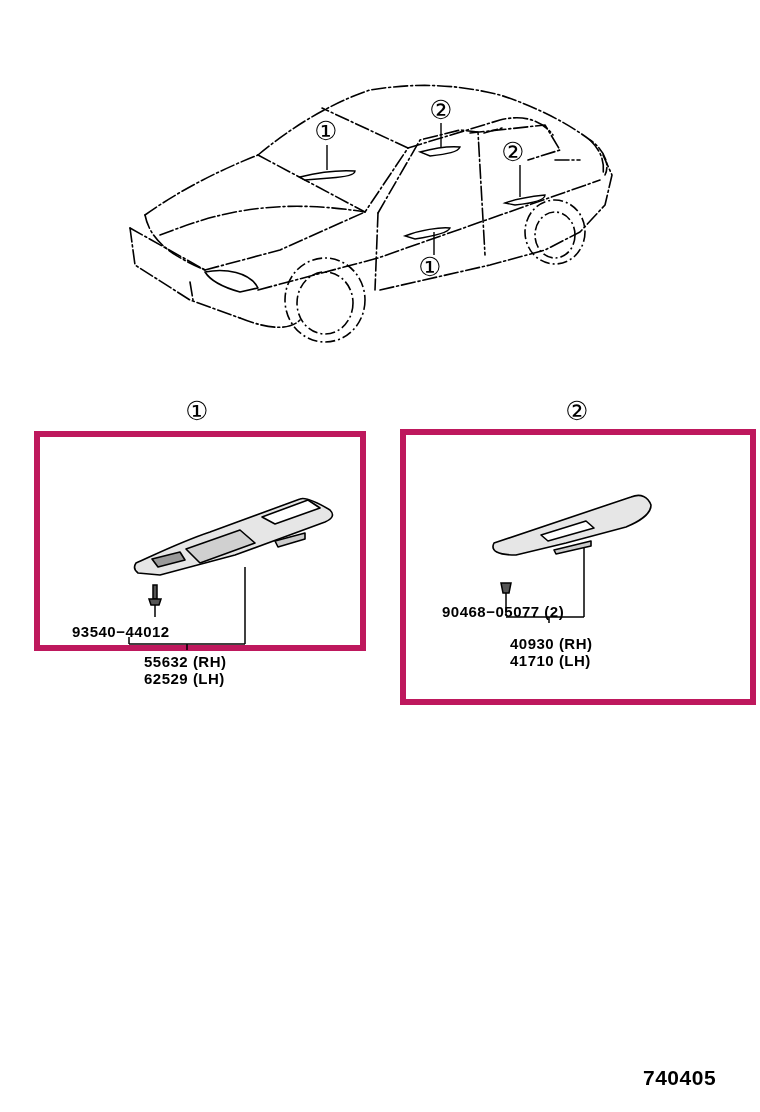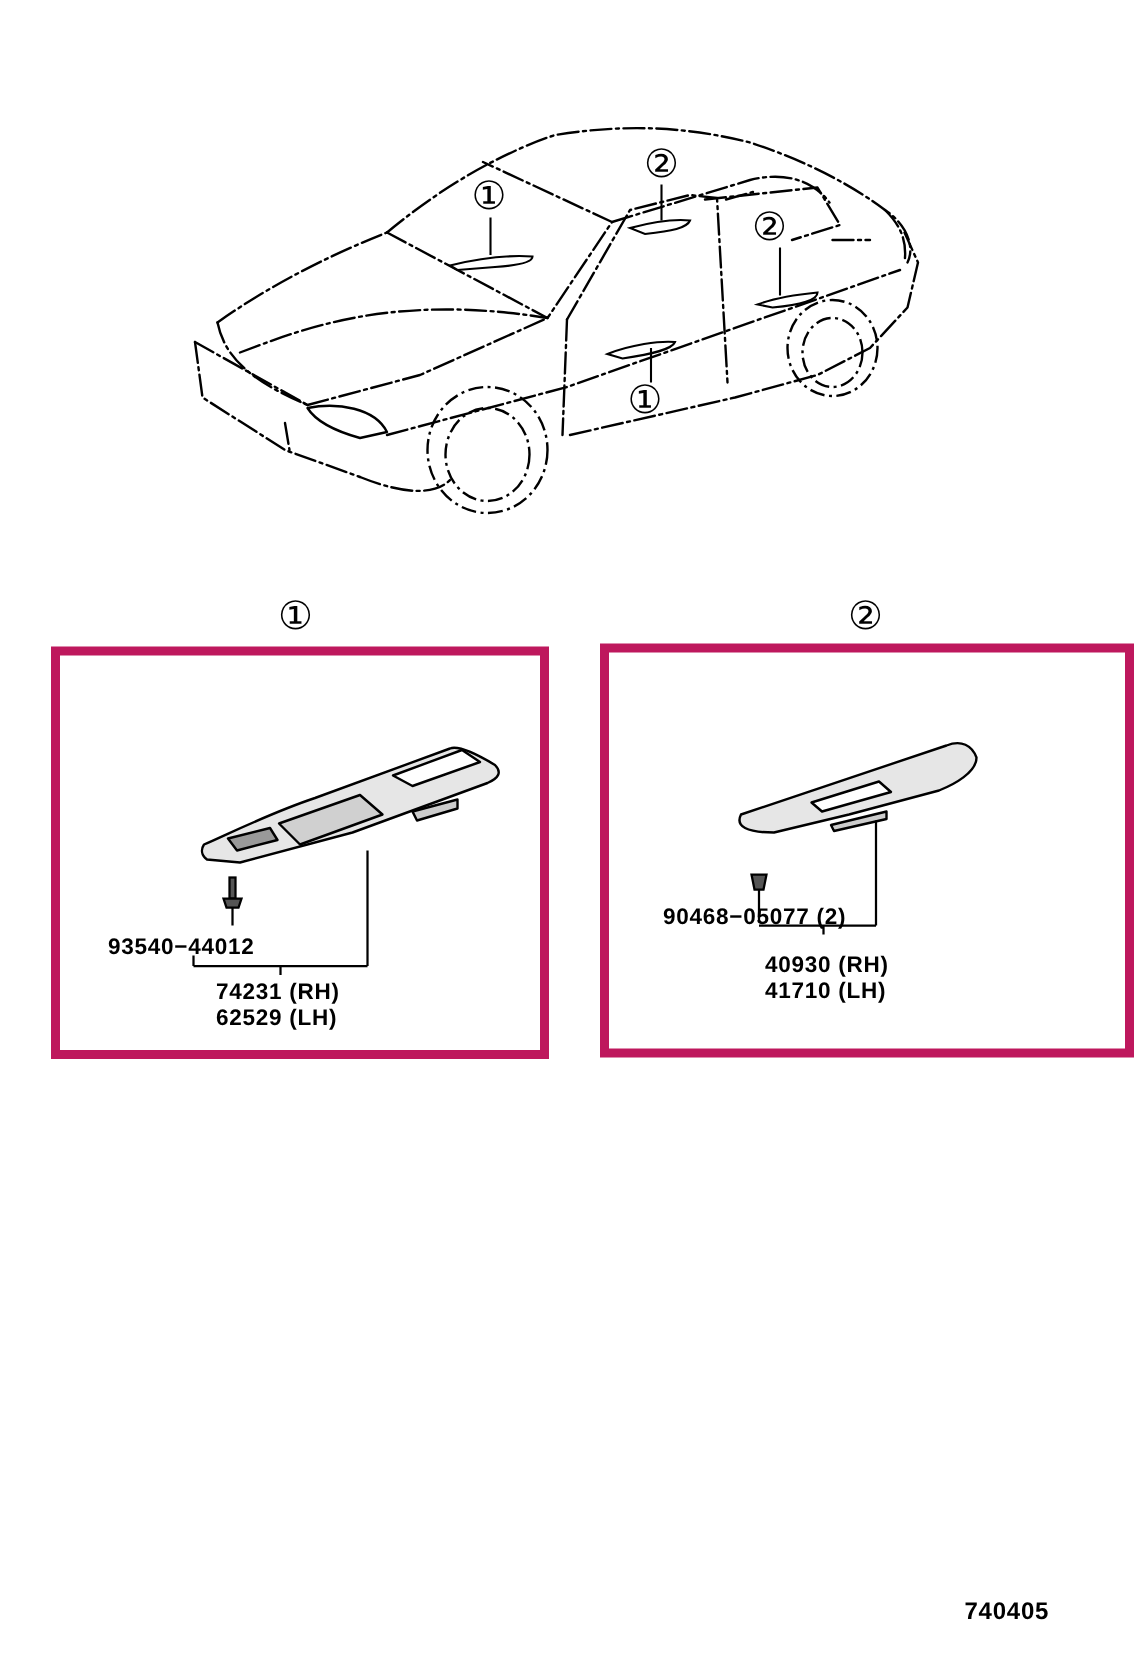--- a/index.html
+++ b/index.html
@@ -1,21 +1,21 @@
 <!DOCTYPE html>
 <html><head>
 <meta charset="utf-8">
 <style>
   html,body{margin:0;padding:0;background:#ffffff;}
   body{width:760px;height:1112px;position:relative;overflow:hidden;font-family:"Liberation Sans",sans-serif;color:#000;}
   .abs{position:absolute;}
   .callout{position:absolute;font-family:"DejaVu Sans",sans-serif;font-size:26px;line-height:26px;width:30px;height:30px;text-align:center;}
   .panel{position:absolute;border:6px solid #be185d;box-sizing:border-box;}
   .pn{position:absolute;font-family:"Liberation Sans",sans-serif;font-weight:bold;font-size:15px;letter-spacing:0.5px;white-space:nowrap;}
-  .diagram-id{position:absolute;font-weight:bold;font-size:16px;letter-spacing:0.5px;}
+  .diagram-id{position:absolute;font-weight:bold;font-size:21px;letter-spacing:0.5px;}
   svg{position:absolute;left:0;top:0;}
 </style>
 </head>
 <body>
 
 <div class="abs" style="left:0;top:0;width:760px;height:380px;">
   <svg width="760" height="380" viewBox="0 0 760 380">
     <g fill="none" stroke="#000" stroke-width="1.6" stroke-dasharray="14 3 2 3" stroke-linejoin="round" stroke-linecap="round">
 
       <path d="M258 155 C300 120 340 100 370 90 C420 82 460 85 500 95 C540 108 570 125 590 140 C605 150 610 165 605 175"></path>
@@ -69,21 +69,21 @@
       <line x1="434" y1="232" x2="434" y2="255"></line>
     </g>
   </svg>
   <div class="callout" style="left:311px;top:118px;">①</div>
   <div class="callout" style="left:426px;top:97px;">②</div>
   <div class="callout" style="left:498px;top:139px;">②</div>
   <div class="callout" style="left:415px;top:254px;">①</div>
 </div>
 
 <div class="callout" style="left:182px;top:398px;">①</div>
-<div class="panel" style="left:34px;top:431px;width:332px;height:275px;">
+<div class="panel" style="left:34px;top:431px;width:332px;height:220px;">
   <svg width="332" height="275" viewBox="0 0 332 275">
     <g stroke="#000" stroke-width="1.6" fill="#e6e6e6" stroke-linejoin="round">
 
       <path d="M96 126 C110 120 140 105 170 95 L260 62 C265 60 275 64 290 73 C295 78 292 82 285 85 L195 118 L120 138 L98 136 C94 133 94 129 96 126Z"></path>
 
       <path d="M222 80 L268 63 L280 71 L235 87Z" fill="#fff"></path>
       <path d="M146 112 L200 93 L215 106 L160 126Z" fill="#d0d0d0"></path>
       <path d="M112 122 L140 115 L145 123 L118 130Z" fill="#999"></path>
 
       <path d="M235 104 L265 96 L265 102 L238 110Z" fill="#ccc"></path>
@@ -96,21 +96,21 @@
     <g stroke="#000" stroke-width="1.5" fill="none">
       <line x1="115" y1="168" x2="115" y2="180"></line>
 
       <line x1="205" y1="130" x2="205" y2="207"></line>
       <line x1="89" y1="207" x2="205" y2="207"></line>
       <line x1="89" y1="200" x2="89" y2="207"></line>
       <line x1="147" y1="207" x2="147" y2="213"></line>
     </g>
   </svg>
   <div class="pn" style="left:32px;top:186px;">93540−44012</div>
-  <div class="pn" style="left:104px;top:216px;">74231 (RH)</div>
+  <div class="pn" style="left:104px;top:216px;">55632 (RH)</div>
   <div class="pn" style="left:104px;top:233px;">62529 (LH)</div>
 </div>
 
 <div class="callout" style="left:562px;top:398px;">②</div>
 <div class="panel" style="left:400px;top:429px;width:356px;height:276px;">
   <svg width="356" height="276" viewBox="0 0 356 276">
     <g stroke="#000" stroke-width="1.6" fill="#e6e6e6" stroke-linejoin="round">
       <path d="M88 108 L225 62 C235 58 242 62 245 70 C245 80 230 88 220 92 L160 108 L110 120 C92 120 84 116 88 108Z"></path>
       <path d="M135 100 L180 86 L188 93 L142 106Z" fill="#fff"></path>
       <path d="M148 115 L185 106 L185 111 L150 119Z" fill="#ccc"></path>

